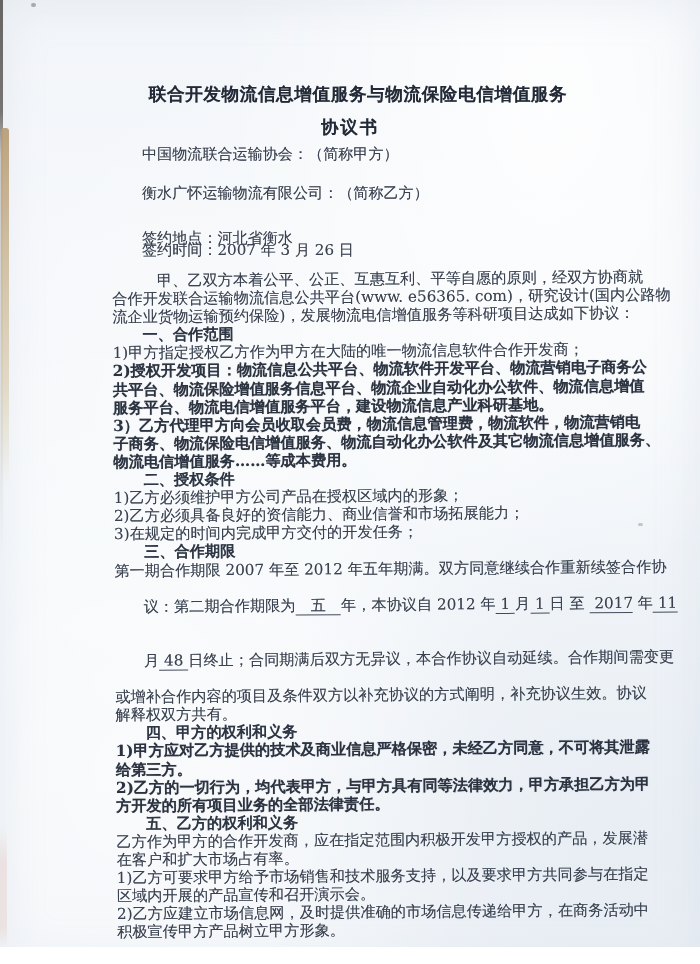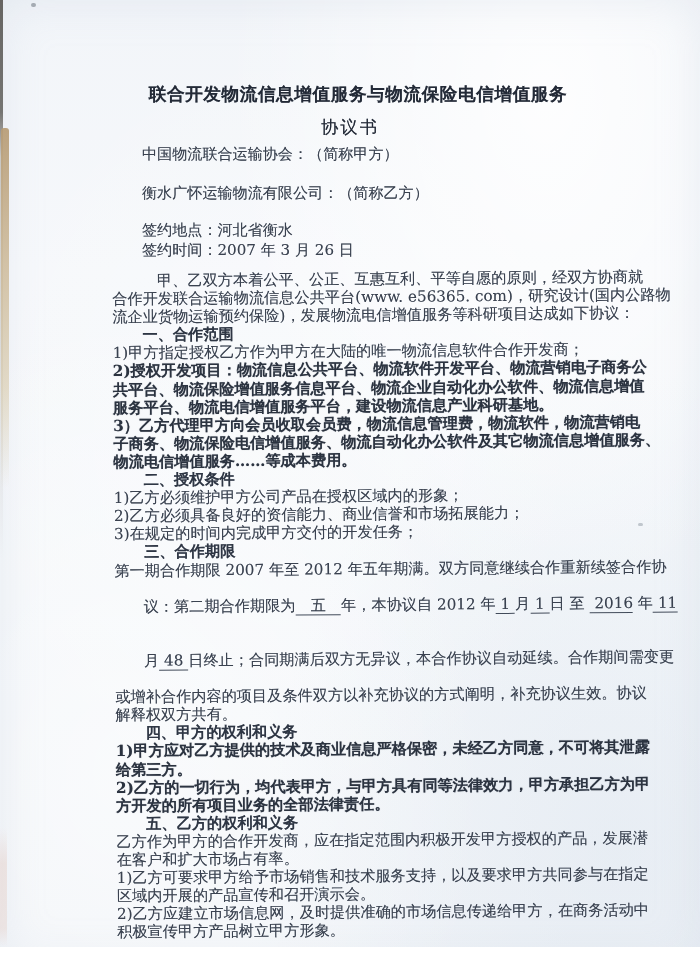--- a/index.html
+++ b/index.html
@@ -37,27 +37,27 @@
   .bottom-band{position:absolute;left:0;top:947px;width:700px;height:17px;background:#ffffff;}
   
   .ink{color:#3a4250;text-shadow:0 0 .5px rgba(54,64,80,.45);}
   .doc-title{
     position:absolute;left:8px;top:82px;width:700px;text-align:center;
     font-size:17.6px;font-weight:bold;letter-spacing:.6px;color:#232a37;
     text-shadow:0 0 .6px rgba(30,38,52,.55);white-space:pre;
   }
   .doc-subtitle{
     position:absolute;left:0;top:115px;width:700px;text-align:center;
-    font-size:17.4px;font-weight:normal;letter-spacing:2px;color:#232a37;
+    font-size:17.4px;font-weight:bold;letter-spacing:2px;color:#232a37;
     text-shadow:0 0 .6px rgba(30,38,52,.55);white-space:pre;
   }
   .hdr{position:absolute;left:142px;font-size:15.1px;white-space:pre;}
   .hdr-a{top:144px;}
   .hdr-b{top:183px;}
-  .hdr-place{top:220px;}
+  .hdr-place{top:228px;}
   .hdr-date{top:240px;}
   .body-block{
     position:absolute;left:112px;top:272px;width:548px;
     font-size:15.2px;line-height:18.1px;
     transform:rotate(-0.45deg);transform-origin:0 0;
   }
   .line{white-space:pre;}
   .indent-p{padding-left:45px;}
   .indent-h{padding-left:30px;font-weight:600;color:#2e3644;}
   .b{font-weight:700;color:#2b3340;text-shadow:0 0 .7px rgba(36,44,60,.5);}
@@ -94,21 +94,21 @@
     <div class="line b">3）乙方代理甲方向会员收取会员费，物流信息管理费，物流软件，物流营销电</div>
     <div class="line b">子商务、物流保险电信增值服务、物流自动化办公软件及其它物流信息增值服务、</div>
     <div class="line b">物流电信增值服务……等成本费用。</div>
     <div class="line indent-h">二、授权条件</div>
     <div class="line">1)乙方必须维护甲方公司产品在授权区域内的形象；</div>
     <div class="line">2)乙方必须具备良好的资信能力、商业信誉和市场拓展能力；</div>
     <div class="line">3)在规定的时间内完成甲方交付的开发任务；</div>
     <div class="line indent-h">三、合作期限</div>
     <div class="line">第一期合作期限 2007 年至 2012 年五年期满。双方同意继续合作重新续签合作协</div>
     <div class="line">
-      <span>议：第二期合作期限为</span><span class="u">　五　</span><span>年，本协议自 2012 年</span><span class="u"> 1 </span><span>月</span><span class="u"> 1 </span><span>日 至 </span><span class="u"> 2016</span><span> 年</span><span class="u"> 11</span>
+      <span>议：第二期合作期限为</span><span class="u">　五　</span><span>年，本协议自 2012 年</span><span class="u"> 1 </span><span>月</span><span class="u"> 1 </span><span>日 至 </span><span class="u"> 2017</span><span> 年</span><span class="u"> 11</span>
     </div>
     <div class="line">
       <span>月</span><span class="u"> 48 </span><span>日终止；合同期满后双方无异议，本合作协议自动延续。合作期间需变更</span>
     </div>
     <div class="line">或增补合作内容的项目及条件双方以补充协议的方式阐明，补充协议生效。协议</div>
     <div class="line">解释权双方共有。</div>
     <div class="line indent-h">四、甲方的权利和义务</div>
     <div class="line b">1)甲方应对乙方提供的技术及商业信息严格保密，未经乙方同意，不可将其泄露</div>
     <div class="line b">给第三方。</div>
     <div class="line b">2)乙方的一切行为，均代表甲方，与甲方具有同等法律效力，甲方承担乙方为甲</div>

